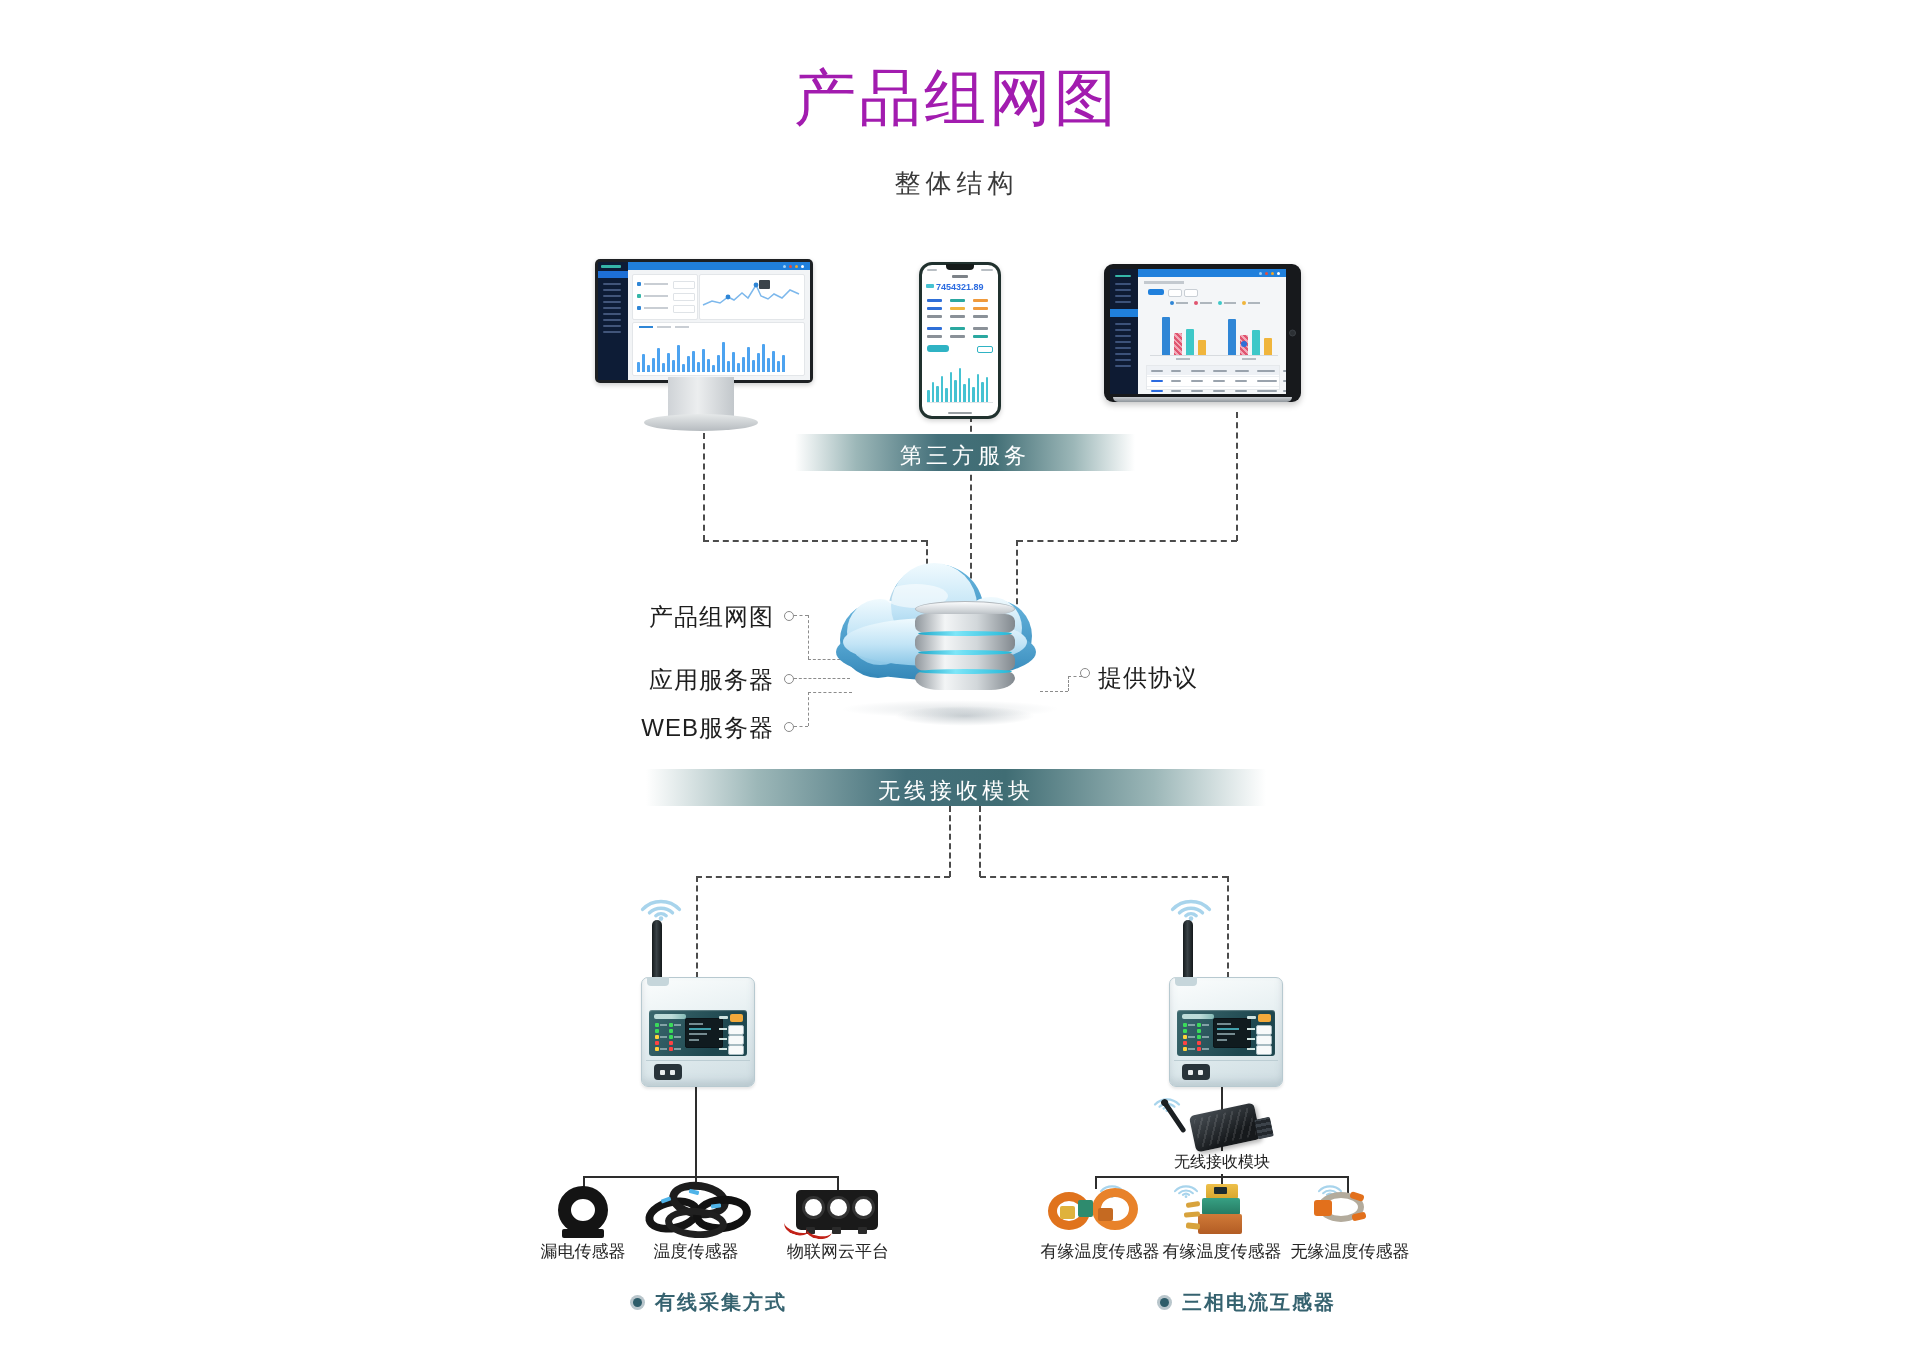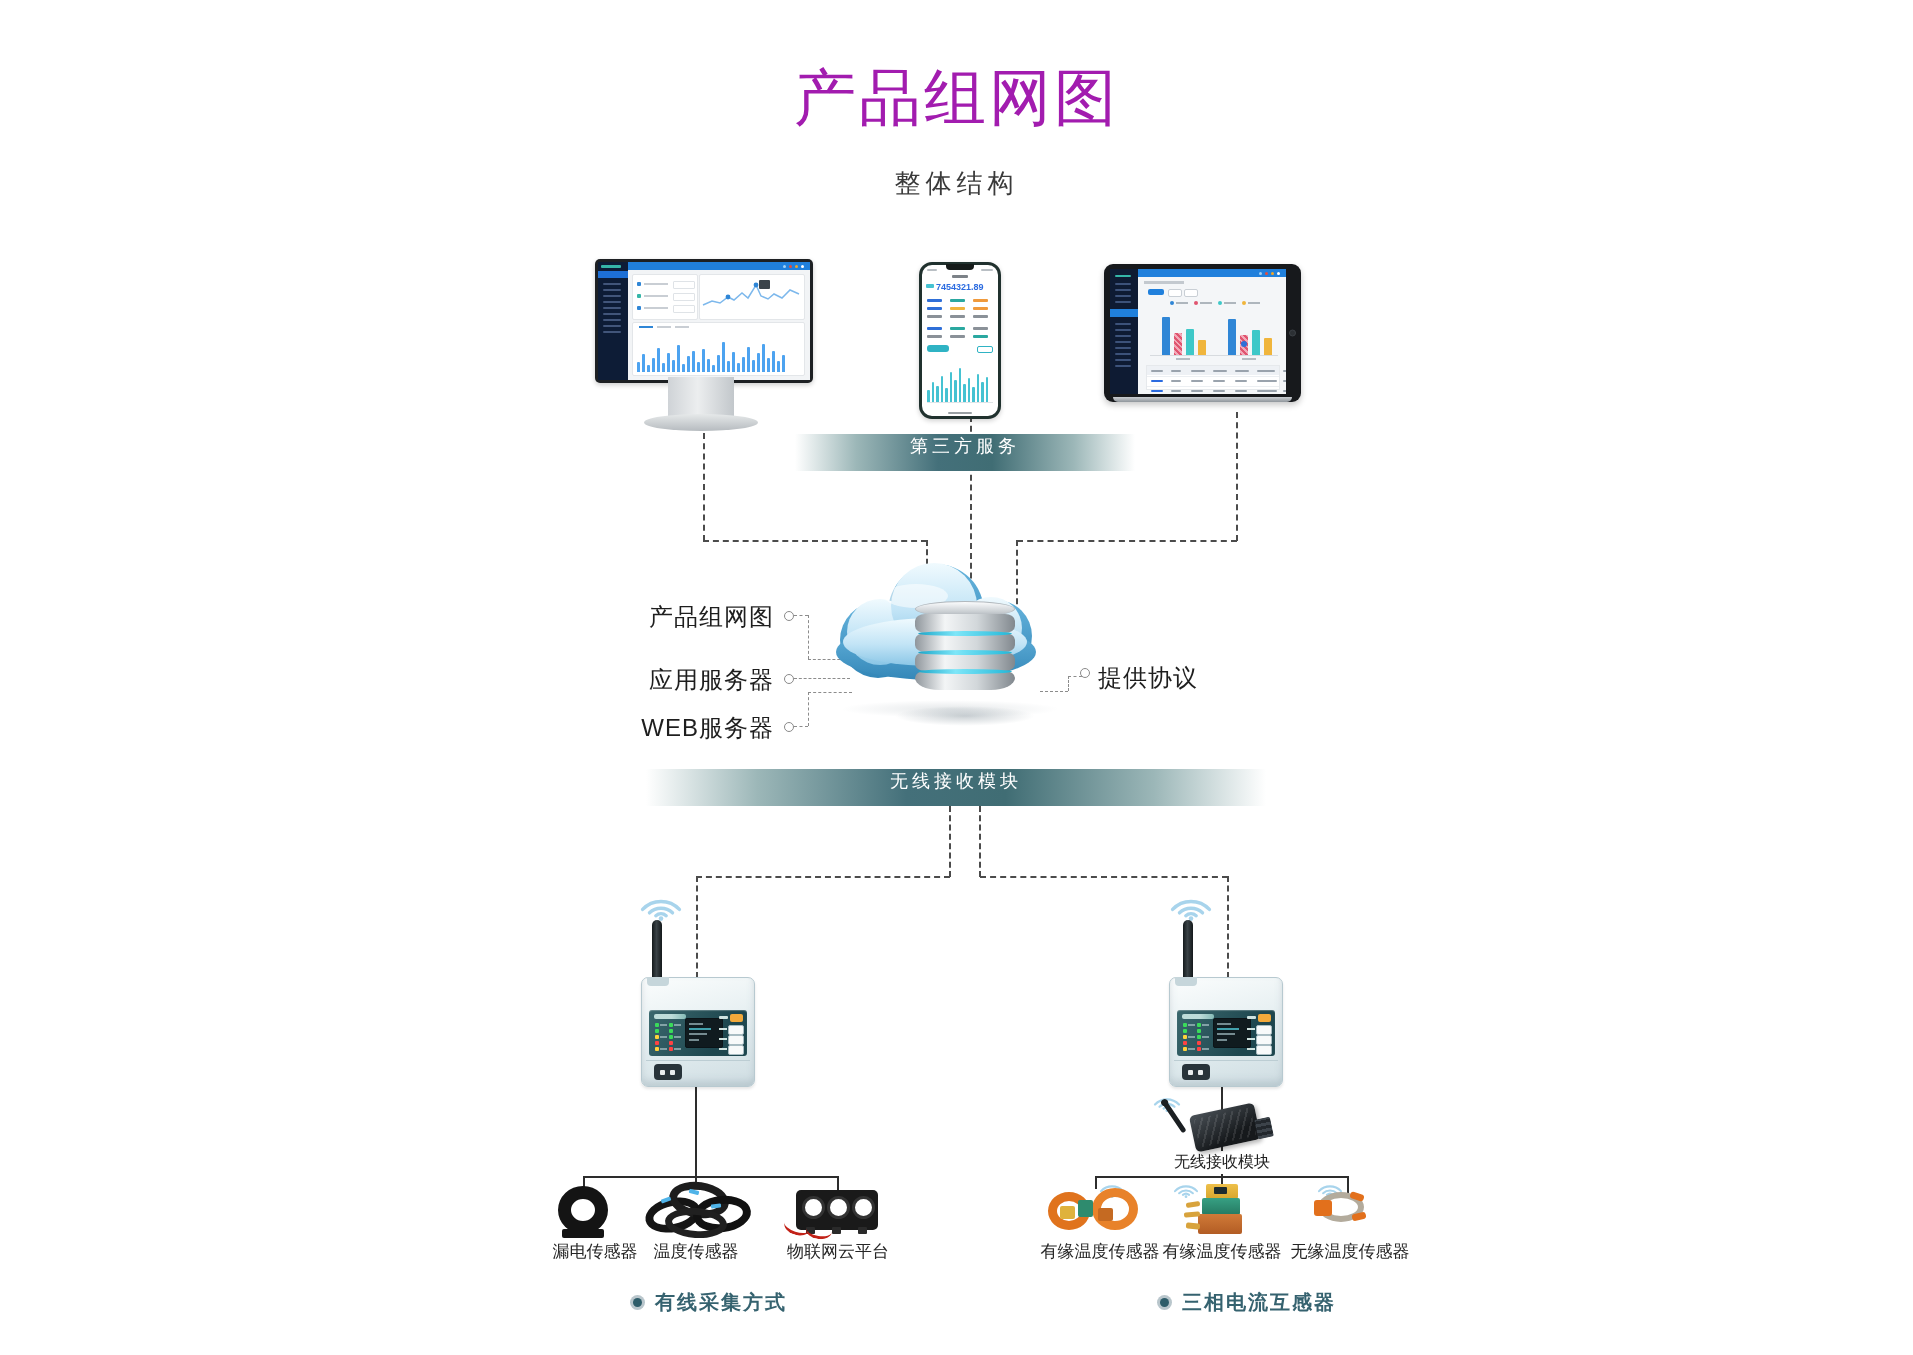--- a/index.html
+++ b/index.html
@@ -7,22 +7,22 @@
        font-family:"Liberation Sans","DejaVu Sans",sans-serif;color:#222}
   .abs{position:absolute}
   
   .title{left:0;right:0;top:56px;text-align:center;font-size:62px;font-weight:400;color:#a21caf;letter-spacing:3px}
   .subtitle{left:0;right:0;top:166px;text-align:center;font-size:26px;color:#3a3a3a;letter-spacing:5px}
   .slabel{font-size:24px;color:#1e1e1e;width:160px;text-align:right;letter-spacing:1px}
   .rlabel{font-size:24px;color:#1e1e1e;letter-spacing:1px}
   .sensor-label{width:150px;text-align:center;font-size:17px;color:#262626}
   .module-label{width:150px;text-align:center;font-size:16px;color:#1f1f1f;background:#fff;padding:1px 0}
   
-  .banner{height:37px;display:flex;align-items:flex-start;justify-content:center;color:#fff;
-          font-size:18px;letter-spacing:4px;z-index:3;
+  .banner{height:37px;display:flex;align-items:flex-end;justify-content:center;color:#fff;
+          font-size:22px;letter-spacing:4px;z-index:3;
           background:linear-gradient(90deg,rgba(255,255,255,0) 0%,#9cb7b8 18%,#44707a 42%,#406d74 58%,#9cb7b8 82%,rgba(255,255,255,0) 100%)}
   
   .dv{width:0;border-left:2px dashed #4b4b4b;z-index:1}
   .dh{height:0;border-top:2px dashed #4b4b4b;z-index:1}
   .dv2{width:0;border-left:1.5px dashed #8c8c8c;z-index:1}
   .dh2{height:0;border-top:1.5px dashed #8c8c8c;z-index:1}
   .sv{width:2px;background:#2d2d2d;z-index:1}
   .sh{height:2px;background:#2d2d2d;z-index:1}
   .node{width:8px;height:8px;border:1.5px solid #8a8a8a;border-radius:50%;background:#fff;z-index:2}
   
@@ -576,21 +576,21 @@
 <div class="abs s-ct">
   <b style="left:6px"></b>
     <b style="left:31px"></b>
     <b style="left:56px"></b>
   <u style="left:10px"></u>
     <u style="left:36px"></u>
     <u style="left:62px"></u>
   <s style="left:-12px;top:28px;transform:rotate(18deg)"></s>
   <s style="left:10px;top:32px;transform:rotate(8deg)"></s>
 </div>
-<div class="abs sensor-label" style="left:520px;top:1240px">漏电传感器</div>
+<div class="abs sensor-label" style="left:508px;top:1240px">漏电传感器</div>
 <div class="abs sensor-label" style="left:621px;top:1240px">温度传感器</div>
 <div class="abs sensor-label" style="left:763px;top:1240px">物联网云平台</div>
 
 <svg class="abs wifi" style="left:1098px;top:1176px" width="28" height="22" viewBox="0 0 40 32">
   <g fill="none" stroke="#a8d4ec" stroke-width="3" stroke-linecap="round">
     <path d="M4 22 A 22 22 0 0 1 36 22"></path>
       <path d="M10 25 A 14.5 14.5 0 0 1 30 25"></path>
       <path d="M15.5 27.5 A 7 7 0 0 1 24.5 27.5"></path>
   </g>
     <circle cx="20" cy="30" r="2" fill="#a8d4ec"></circle>

